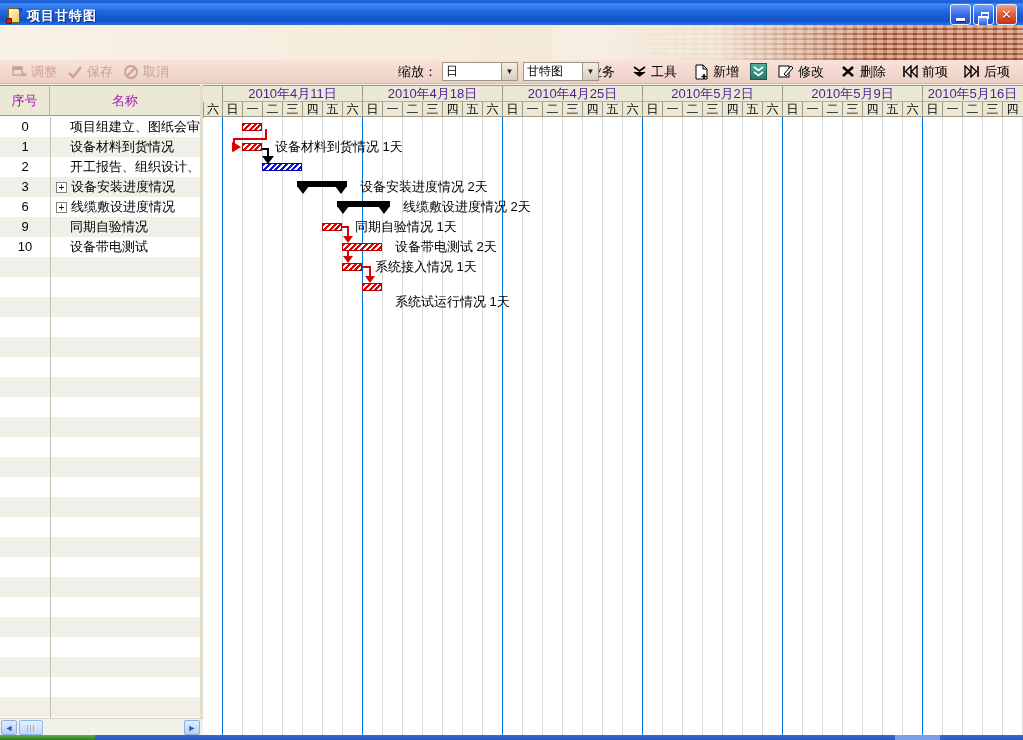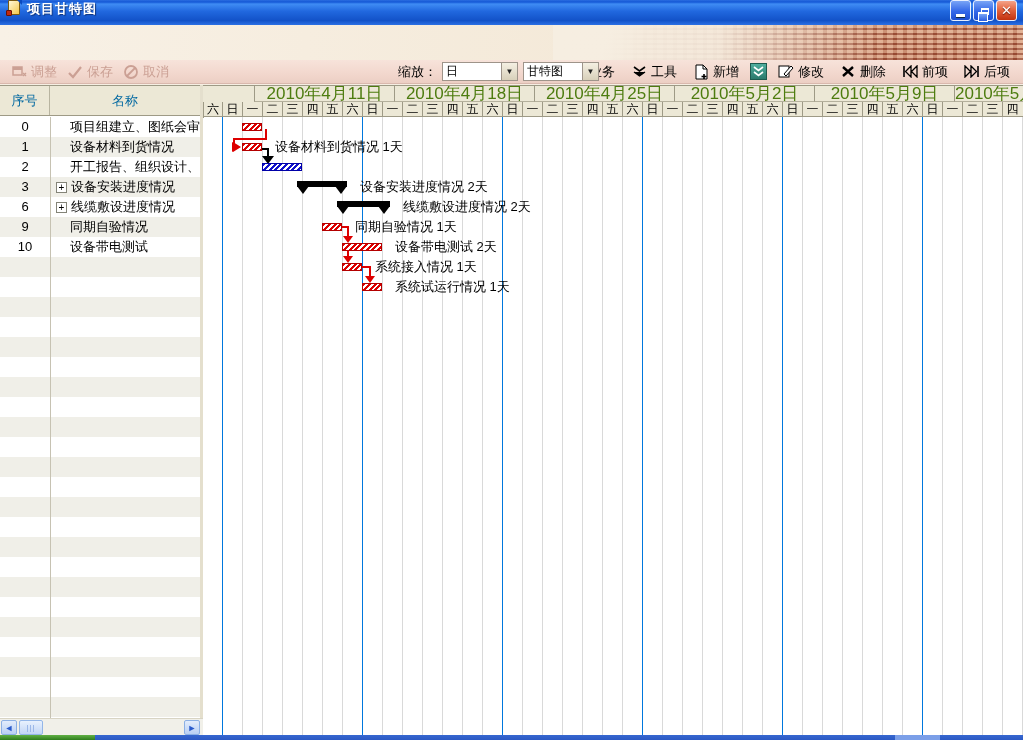--- a/index.html
+++ b/index.html
@@ -3,21 +3,21 @@
 <meta charset="utf-8">
 <style>
   * { margin:0; padding:0; box-sizing:border-box; }
   html,body { width:1023px; height:740px; }
   body { font-family:"Liberation Sans","DejaVu Sans",sans-serif; overflow:hidden; }
   #win { position:relative; width:1023px; height:740px; background:#f6efe3; overflow:hidden; }
 
   
   #titlebar { position:absolute; left:0; top:0; width:1023px; height:25px;
     background:linear-gradient(180deg,#2a6de0 0%,#1458d6 8%,#3f8cf4 16%,#2168df 45%,#1252c8 82%,#2b70e4 100%);
-    display:flex; align-items:flex-start; padding:0 4px; }
+    display:flex; align-items:flex-end; padding:0 4px; }
   #app-icon { width:17px; height:17px; margin:0 4px 0 2px; position:relative; }
   #app-icon .page { position:absolute; left:2px; top:0; width:12px; height:15px; background:linear-gradient(135deg,#fff8d8,#f3c84a); border:1px solid #7a5a10; border-radius:1px; }
   #app-icon .fold { position:absolute; right:1px; top:0; width:0; height:0; border-top:5px solid #0a4ac0; border-left:5px solid transparent; }
   #app-icon .dot { position:absolute; left:0; bottom:1px; width:6px; height:6px; background:#c22a10; border:1px solid #6a1204; border-radius:1px; }
   #win-title { color:#fff; font-weight:bold; font-size:13px; text-shadow:1px 1px 1px #10337a; letter-spacing:1px; }
   #win-btns { margin-left:auto; display:flex; gap:2px; padding-right:2px; }
   .wbtn { width:21px; height:21px; border-radius:3px; border:1px solid #e8f0ff; display:flex; align-items:center; justify-content:center; position:relative; }
   .wbtn.blue { background:linear-gradient(180deg,#79a4f6 0%,#3367e8 55%,#1e4fd4 100%); }
   .wbtn.red  { background:linear-gradient(180deg,#f4a288 0%,#e1603a 50%,#c23210 100%); }
   .glyph-min { display:block; width:9px; height:3px; background:#fff; margin-top:10px; box-shadow:0 1px 1px #123; }
@@ -52,21 +52,21 @@
   .combo .val { flex:1; font-size:12px; padding:1px 3px; line-height:15px; }
   .combo .btn { width:16px; background:linear-gradient(180deg,#f4efe2,#d8d0ba); border-left:1px solid #9e948a; display:flex; align-items:center; justify-content:center; font-size:8px; color:#222; }
   #chev-btn { width:17px; height:17px; background:linear-gradient(180deg,#4fae9e,#2a7a6c); border:1px solid #1d5a4e; display:flex; align-items:center; justify-content:center; }
 
   
   #main { position:absolute; left:0; top:85px; width:1023px; height:650px; background:#fff; }
 
   
   #lpanel { position:absolute; left:0; top:0; width:203px; height:650px; background:#fff; border-right:3px solid #e4dfcd; }
   #lheader { position:absolute; left:0; top:0; width:200px; height:31px; background:#ece8d6; border-bottom:1px solid #9e9a86; border-top:1px solid #9e9a86; display:flex; }
-  #lheader .hc { display:flex; align-items:center; justify-content:center; font-size:13px; color:#0369a1; }
+  #lheader .hc { display:flex; align-items:center; justify-content:center; font-size:13px; color:#a21caf; }
   #hc-seq { width:50px; border-right:1px solid #b8b4a0; }
   #hc-name { flex:1; }
   #lrows { position:absolute; left:0; top:32px; width:200px; height:601px;
     background:repeating-linear-gradient(180deg,#ffffff 0 20px,#f0efe8 20px 40px); }
   #lrows:before { content:""; position:absolute; left:50px; top:0; width:1px; height:100%; background:#c6c2b2; }
   .trow { position:absolute; left:0; width:200px; height:20px; display:flex; font-size:13px; color:#000; }
   .tnum { width:50px; text-align:center; line-height:20px; }
   .tname { flex:1; line-height:20px; padding-left:20px; white-space:nowrap; overflow:hidden; display:flex; align-items:center; }
   .tname.exp { padding-left:6px; }
   .expbox { width:11px; height:11px; border:1px solid #848478; background:#fff; font-size:10px; line-height:9px; text-align:center; margin-right:4px; flex:0 0 auto; color:#000; }
@@ -79,21 +79,21 @@
   #sb-left { left:1px; }
   #sb-right { right:3px; }
   #sb-thumb { position:absolute; left:19px; top:1px; width:24px; height:15px; border-radius:2px;
     background:linear-gradient(180deg,#e8f1fd,#c2d6f6); border:1px solid #93b6e8; }
   #sb-thumb:after { content:""; position:absolute; left:7px; top:4px; width:8px; height:7px;
     background:repeating-linear-gradient(90deg,#9cb8e8 0 1px,transparent 1px 3px); }
 
   
   #chart { position:absolute; left:203px; top:0; width:820px; height:650px; background:#fff; }
   #chead { position:absolute; left:0; top:0; width:820px; height:32px; background:#ece8d6; border-top:1px solid #9e9a86; border-bottom:1px solid #9e9a86; }
-  .wcell { position:absolute; top:0; height:16px; border-left:1px solid #9e9a86; border-bottom:1px solid #b4b09c; font-size:17px; text-align:center; line-height:15px; color:#4d7c0f; overflow:hidden; white-space:nowrap;margin-left:32px; }
+  .wcell { position:absolute; top:0; height:16px; border-left:1px solid #9e9a86; border-bottom:1px solid #b4b09c; font-size:13px; text-align:center; line-height:15px; color:#4c1d95; overflow:hidden; white-space:nowrap; }
   .dcell { position:absolute; top:16px; height:16px; border-left:1px solid #9e9a86; font-size:12px; text-align:center; line-height:15px; color:#000; }
   #cbody { position:absolute; left:0; top:32px; width:820px; height:618px; overflow:hidden; }
   .vline { position:absolute; top:0; width:1px; height:618px; background:#d9d9d9; }
   .vline.week { background:#0077dd; }
 
   
   .gbar { position:absolute; height:8px; }
   .gbar.red  { background:repeating-linear-gradient(135deg,#dd0000 0 2px,#ffffff 2px 4px); border:1px solid #b40000; }
   .gbar.blue { background:repeating-linear-gradient(135deg,#1212cc 0 2px,#ffffff 2px 4px); border:1px solid #0000a8; }
   .sumbar { position:absolute; height:6px; background:#000; }
@@ -443,21 +443,21 @@
           <div class="sumtri" style="left: 134px; top: 89px;"></div>
           <div class="sumtri" style="left: 175px; top: 89px;"></div>
           <div class="glabel" style="left: 200px; top: 83px;">线缆敷设进度情况  2天</div>
           <div class="gbar red" style="left: 119px; top: 106px; width: 20px;"></div>
           <div class="glabel" style="left: 152px; top: 103px;">同期自验情况  1天</div>
           <div class="gbar red" style="left: 139px; top: 126px; width: 40px;"></div>
           <div class="glabel" style="left: 192px; top: 123px;">设备带电测试  2天</div>
           <div class="gbar red" style="left: 139px; top: 146px; width: 20px;"></div>
           <div class="glabel" style="left: 172px; top: 143px;">系统接入情况  1天</div>
           <div class="gbar red" style="left: 159px; top: 166px; width: 20px;"></div>
-          <div class="glabel" style="left: 192px; top: 163px;">系统试运行情况  1天</div>
+          <div class="glabel" style="left: 192px; top: 178px;">系统试运行情况  1天</div>
         </div>
     </div>
   </div>
 
   <div id="taskbar">
     <div id="tb-start"></div>
     <div id="tb-btnlite"></div>
   </div>
 </div>
 

